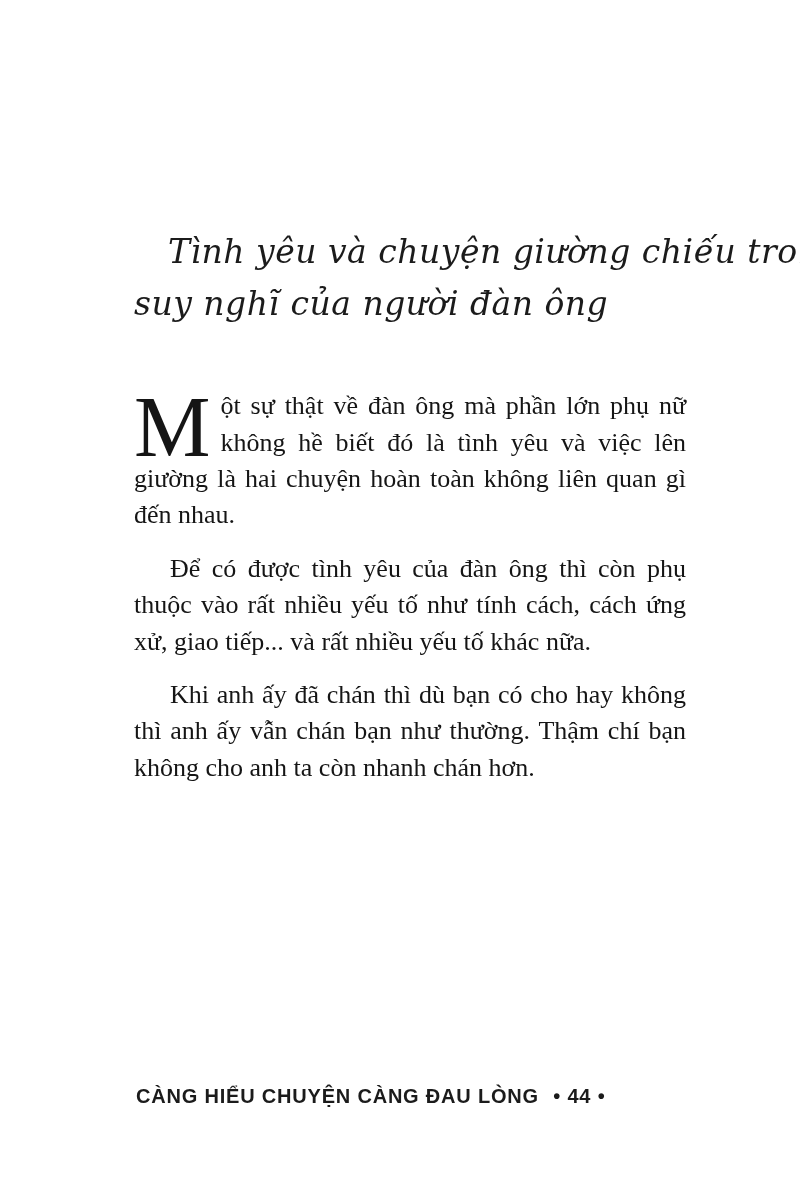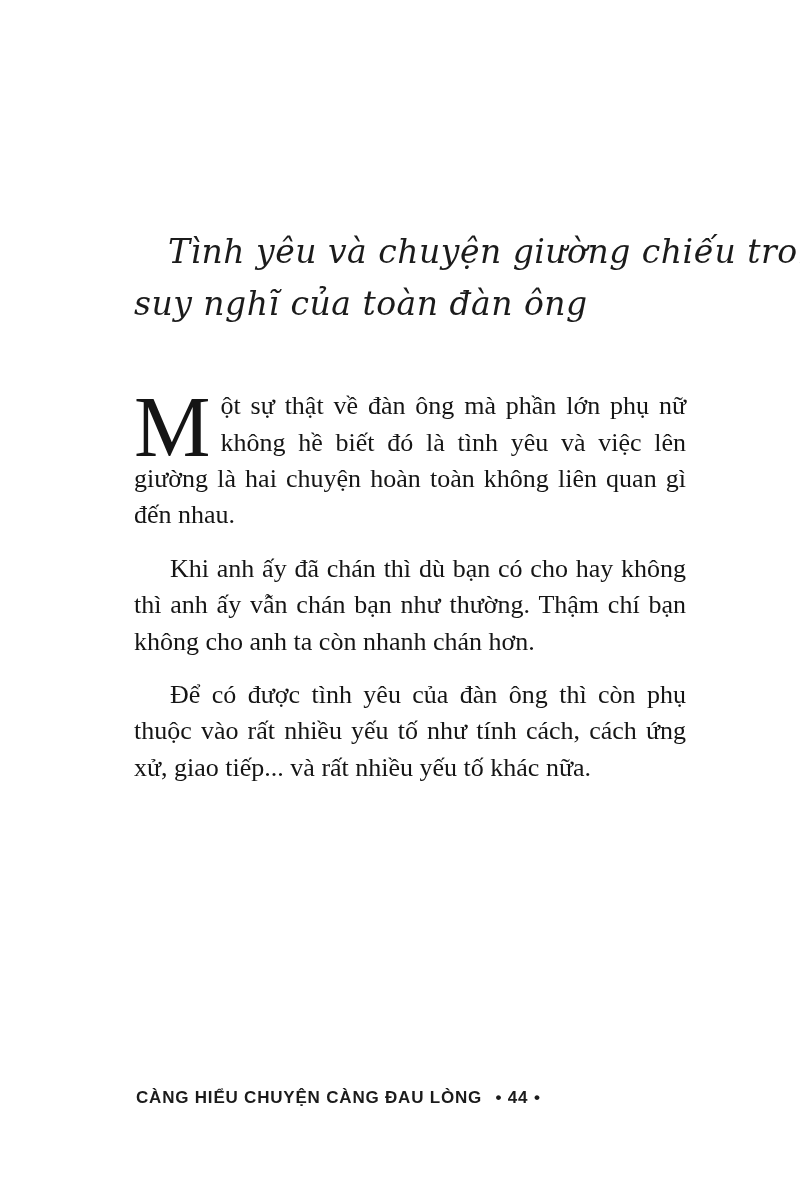--- a/index.html
+++ b/index.html
@@ -54,49 +54,49 @@
     line-height: 0.74;
     padding: 8px 10px 0 0;
     color: #151515;
   }
   .footer {
     position: absolute;
     left: 136px;
     bottom: 92px;
     font-family: "Liberation Sans", sans-serif;
     font-weight: bold;
-    font-size: 17px;
+    font-size: 20px;
     letter-spacing: 0.8px;
     color: #1b1b1b;
     white-space: nowrap;
   }
   .footer .page-label {
     margin-left: 8px;
   }
 </style>
 </head>
 <body>
 
 <div class="page">
 
   <h1 class="chapter-title">
     <span class="title-line line1">Tình yêu và chuyện giường chiếu trong</span>
-    <span class="title-line line2">suy nghĩ của toàn đàn ông</span>
+    <span class="title-line line2">suy nghĩ của người đàn ông</span>
   </h1>
 
   <div class="body-text">
 
     <p class="para dropcap-para">
       <span class="dropcap">M</span><span>ột sự thật về đàn ông mà phần lớn phụ nữ không hề biết đó là tình yêu và việc lên giường là hai chuyện hoàn toàn không liên quan gì đến nhau.</span>
     </p>
 
 
+    <p class="para indent">Để có được tình yêu của đàn ông thì còn phụ thuộc vào rất nhiều yếu tố như tính cách, cách ứng xử, giao tiếp... và rất nhiều yếu tố khác nữa.</p>
+
     <p class="para indent">Khi anh ấy đã chán thì dù bạn có cho hay không thì anh ấy vẫn chán bạn như thường. Thậm chí bạn không cho anh ta còn nhanh chán hơn.</p>
-
-    <p class="para indent">Để có được tình yêu của đàn ông thì còn phụ thuộc vào rất nhiều yếu tố như tính cách, cách ứng xử, giao tiếp... và rất nhiều yếu tố khác nữa.</p>
 
   </div>
 
   <div class="footer">
     <span class="book-title">CÀNG HIỂU CHUYỆN CÀNG ĐAU LÒNG</span>
     <span class="page-label">• 44 •</span>
   </div>
 
 </div>
 

